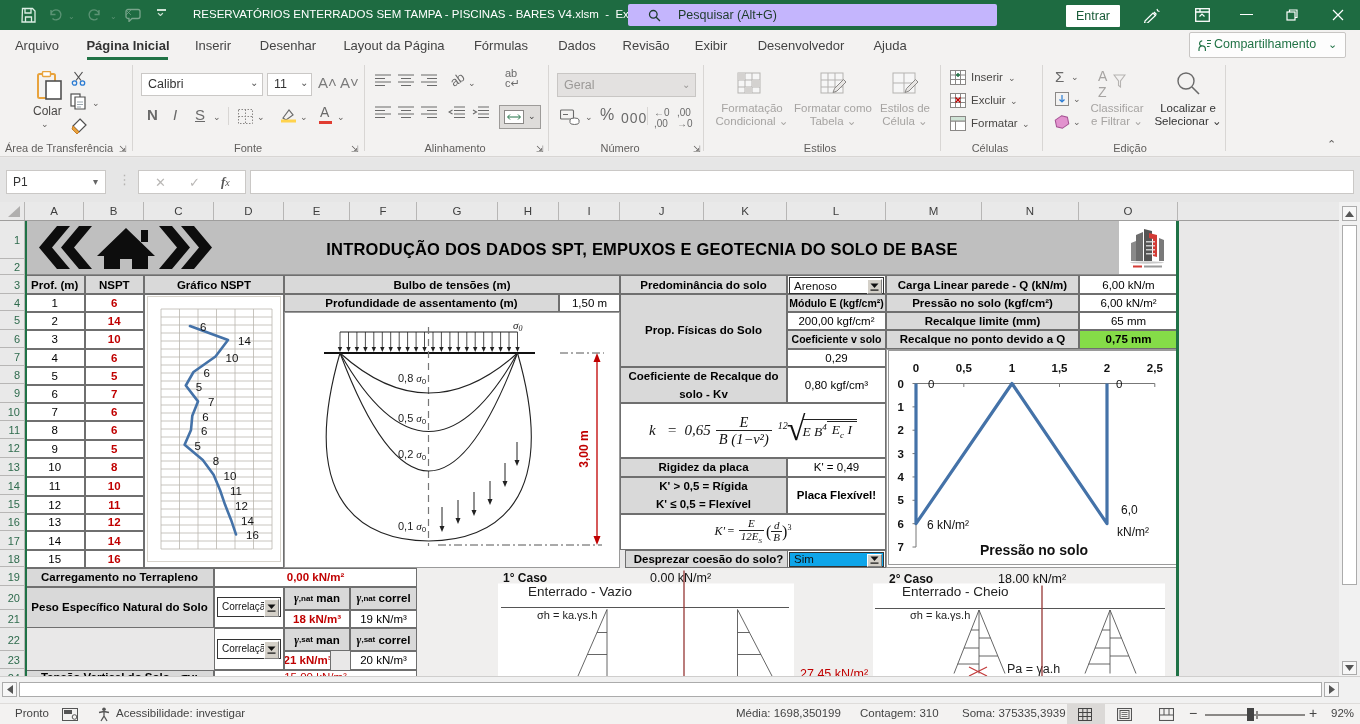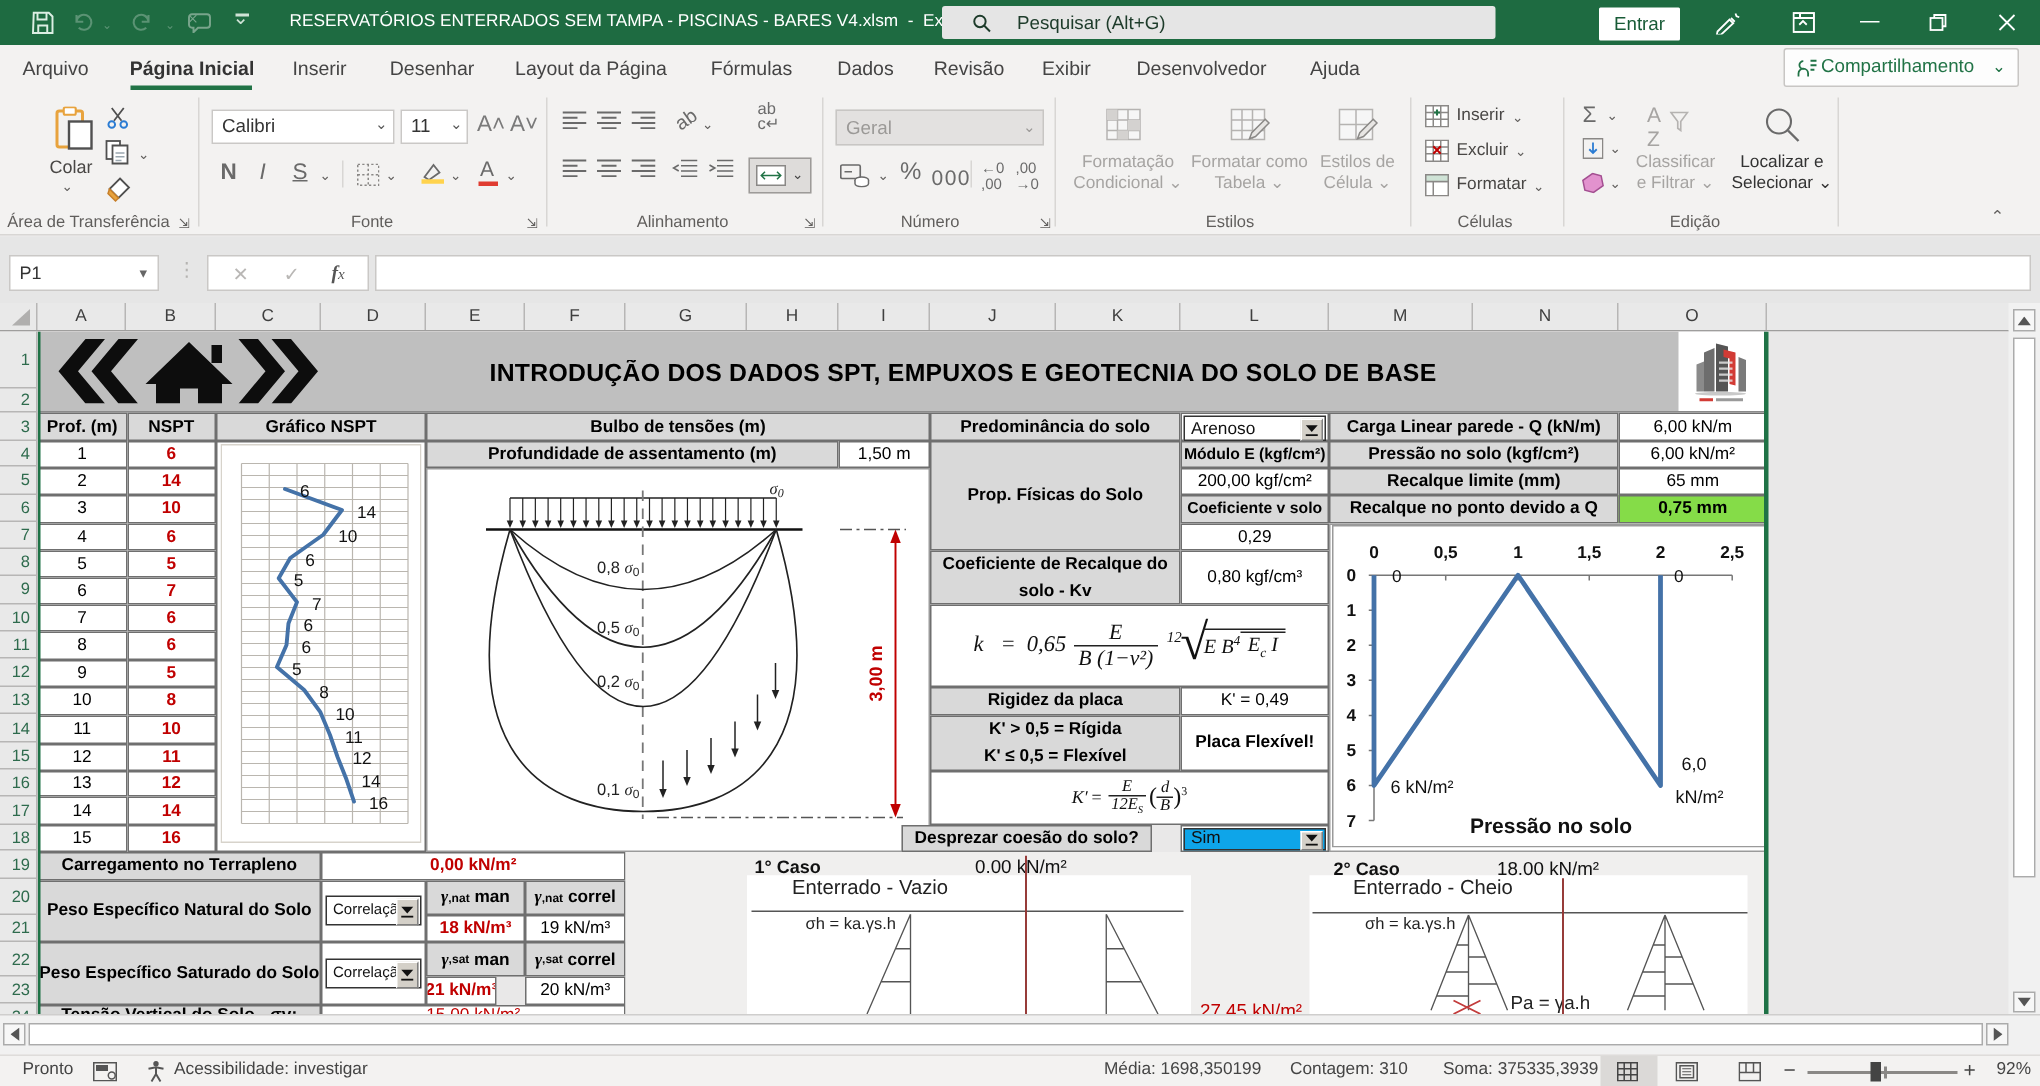--- a/index.html
+++ b/index.html
@@ -55,21 +55,21 @@
       <path d="M13 6 a5 5 0 1 0 -1.5 4.5 M13 2 v4.5 h-4.5" fill="none" stroke="#5b9374" stroke-width="1.4"></path>
     </svg>
   <span class="abs" style="left:110px;top:12px;color:#5b9374;font-size:8px">⌄</span>
   <svg class="abs" style="left:124px;top:8px" width="18" height="14" viewBox="0 0 18 14">
       <path d="M5 1.5 h9 a2 2 0 0 1 2 2 v5 a2 2 0 0 1 -2 2 h-6 l-3 3 v-3 h-1 a2 2 0 0 1 -2 -2 v-5 a2 2 0 0 1 2 -2 z" fill="none" stroke="#79a58c" stroke-width="1.3"></path>
       <path d="M1 1 L9 9 M9 1 L1 9" stroke="#79a58c" stroke-width="1.3" fill="none" transform="translate(1.5,1.5) scale(0.6)"></path>
     </svg>
   <span class="abs" style="left:155px;top:4px;color:#cfe3d6;font-size:13px">⌄</span>
   <div class="abs" style="left:157px;top:9px;width:9px;height:1.5px;background:#cfe3d6"></div>
   <span class="abs" style="left:193px;top:8px;color:#fff;font-size:11.5px;letter-spacing:0px">RESERVATÓRIOS ENTERRADOS SEM TAMPA - PISCINAS - BARES V4.xlsm&nbsp;&nbsp;-&nbsp;&nbsp;Excel</span>
-  <div class="abs" style="left:628px;top:4px;width:369px;height:22px;background:#e5e5e5;border-radius:2px">
+  <div class="abs" style="left:628px;top:4px;width:369px;height:22px;background:#c4b5fd;border-radius:2px">
     <svg class="abs" style="left:20px;top:5px" width="13" height="13" viewBox="0 0 13 13">
         <circle cx="5.3" cy="5.3" r="3.8" fill="none" stroke="#1d3b2a" stroke-width="1.3"></circle>
         <path d="M8.2 8.2 L12 12" stroke="#1d3b2a" stroke-width="1.3"></path>
       </svg>
     <span class="abs" style="left:50px;top:4px;font-size:12.5px;color:#1d3b2a">Pesquisar (Alt+G)</span>
   </div>
   <div class="abs" style="left:1066px;top:5px;width:54px;height:22px;background:#fff;border-radius:1px;text-align:center;line-height:22px;font-size:12.5px;color:#185b37">Entrar</div>
   <svg class="abs" style="left:1143px;top:8px" width="18" height="15" viewBox="0 0 18 15">
       <path d="M2 13 L10 5 l2.5 2.5 L4.5 15 l-3 .5 z M11 4 l2.5 2.5 M14 1 l.7 2 M16.5 3.5 l-2-.7" fill="none" stroke="#fff" stroke-width="1.2"></path>
     </svg>
@@ -421,40 +421,39 @@
 <div class="c wh cc bd b" style="left:787px;top:476.5px;width:99px;height:37.0px;">Placa Flexível!</div>
 <div class="c wh bd cc" style="left:620px;top:513.5px;width:266px;height:36.5px;">
         <span style="font-family:'Liberation Serif',serif;font-size:12px;display:inline-flex;align-items:center;color:#111"><span style="font-style:italic">K′</span> = <span style="display:inline-flex;flex-direction:column;align-items:center;line-height:1.05;font-size:11px;margin:0 2px">
             <span style="font-style:italic">E</span>
             <span style="border-top:1px solid #222;padding:0 2px;font-style:italic">12E<sub style="font-size:7px">S</sub></span>
           </span><span style="font-size:16px">(</span><span style="display:inline-flex;flex-direction:column;align-items:center;line-height:1.05;font-size:11px;font-style:italic">
             <span>d</span>
             <span style="border-top:1px solid #222;padding:0 2px">B</span>
           </span><span style="font-size:16px">)</span><sup style="font-size:8px;margin-top:-8px">3</sup></span>
       </div>
-<div class="c gy cc b bd" style="left:601px;top:550px;width:167px;height:17.5px;">Desprezar coesão do solo?</div>
+<div class="c gy cc b bd" style="left:625px;top:550px;width:167px;height:17.5px;">Desprezar coesão do solo?</div>
 <div class="c wh cc bd" style="left:787px;top:550px;width:99px;height:17.5px;"></div>
 <div class="c gy cc b bd" style="left:886px;top:275px;width:193px;height:19px;">Carga Linear parede - Q (kN/m)</div>
 <div class="c wh cc bd" style="left:1079px;top:275px;width:99px;height:19px;">6,00 kN/m</div>
 <div class="c gy cc b bd" style="left:886px;top:294px;width:193px;height:17.5px;">Pressão no solo (kgf/cm²)</div>
 <div class="c wh cc bd" style="left:1079px;top:294px;width:99px;height:17.5px;">6,00 kN/m²</div>
 <div class="c gy cc b bd" style="left:886px;top:311.5px;width:193px;height:18.5px;">Recalque limite (mm)</div>
 <div class="c wh cc bd" style="left:1079px;top:311.5px;width:99px;height:18.5px;">65 mm</div>
 <div class="c gy cc b bd" style="left:886px;top:330px;width:193px;height:18.5px;">Recalque no ponto devido a Q</div>
 <div class="c cc b bd" style="left:1079px;top:330px;width:99px;height:18.5px;background:#85dc48;">0,75 mm</div>
 <div class="c wh" style="left:886px;top:348.5px;width:292px;height:219.0px;border:1px solid #9a9a9a;"></div>
 <div class="c gy cc b bd" style="left:25px;top:567.5px;width:189px;height:19.0px;">Carregamento no Terrapleno</div>
 <div class="c wh cc bd b rd" style="left:214px;top:567.5px;width:203px;height:19.0px;">0,00 kN/m²</div>
 <div class="c gy cc b bd" style="left:25px;top:586.5px;width:189px;height:41.5px;">Peso Específico Natural do Solo</div>
 <div class="c wh cc bd" style="left:214px;top:586.5px;width:70px;height:41.5px;"></div>
 <div class="c gy cc b bd" style="left:284px;top:586.5px;width:66px;height:23.5px;"><span style="font-family:'Liberation Serif',serif;font-style:italic">γ</span><sub style="font-size:8px">,nat</sub>&nbsp;man</div>
 <div class="c gy cc b bd" style="left:350px;top:586.5px;width:67px;height:23.5px;"><span style="font-family:'Liberation Serif',serif;font-style:italic">γ</span><sub style="font-size:8px">,nat</sub>&nbsp;correl</div>
 <div class="c wh cc bd b rd" style="left:284px;top:610px;width:66px;height:18px;">18 kN/m³</div>
 <div class="c wh cc bd" style="left:350px;top:610px;width:67px;height:18px;">19 kN/m³</div>
-<div class="c gy cc b bd" style="left:25px;top:628px;width:189px;height:41.5px;">Peso Específico Saturado do Solo</div>
 <div class="c wh cc bd" style="left:214px;top:628px;width:70px;height:41.5px;"></div>
 <div class="c gy cc b bd" style="left:284px;top:628px;width:66px;height:23px;"><span style="font-family:'Liberation Serif',serif;font-style:italic">γ</span><sub style="font-size:8px">,sat</sub>&nbsp;man</div>
 <div class="c gy cc b bd" style="left:350px;top:628px;width:67px;height:23px;"><span style="font-family:'Liberation Serif',serif;font-style:italic">γ</span><sub style="font-size:8px">,sat</sub>&nbsp;correl</div>
 <div class="c wh cc bd b rd" style="left:284px;top:651px;width:47px;height:18.5px;">21 kN/m³</div>
 <div class="c wh cc bd" style="left:350px;top:651px;width:67px;height:18.5px;">20 kN/m³</div>
 <div class="c gy cc b bd" style="left:25px;top:669.5px;width:189px;height:18.5px;align-items:flex-start;padding-top:0.5px;">Tensão Vertical do Solo - σv:</div>
 <div class="c wh cc bd rd" style="left:214px;top:669.5px;width:203px;height:18.5px;align-items:flex-start;padding-top:0.5px;">15,00 kN/m²</div>
 <div class="c " style="left:417px;top:567.5px;width:761px;height:120.5px;background:#f0efee;"></div>
 <svg class="abs" style="left:147px;top:296px" width="134" height="266" viewBox="0 0 134 266">
         <rect x="0.5" y="0.5" width="133" height="265" fill="#fff" stroke="#d7d3cb"></rect>

